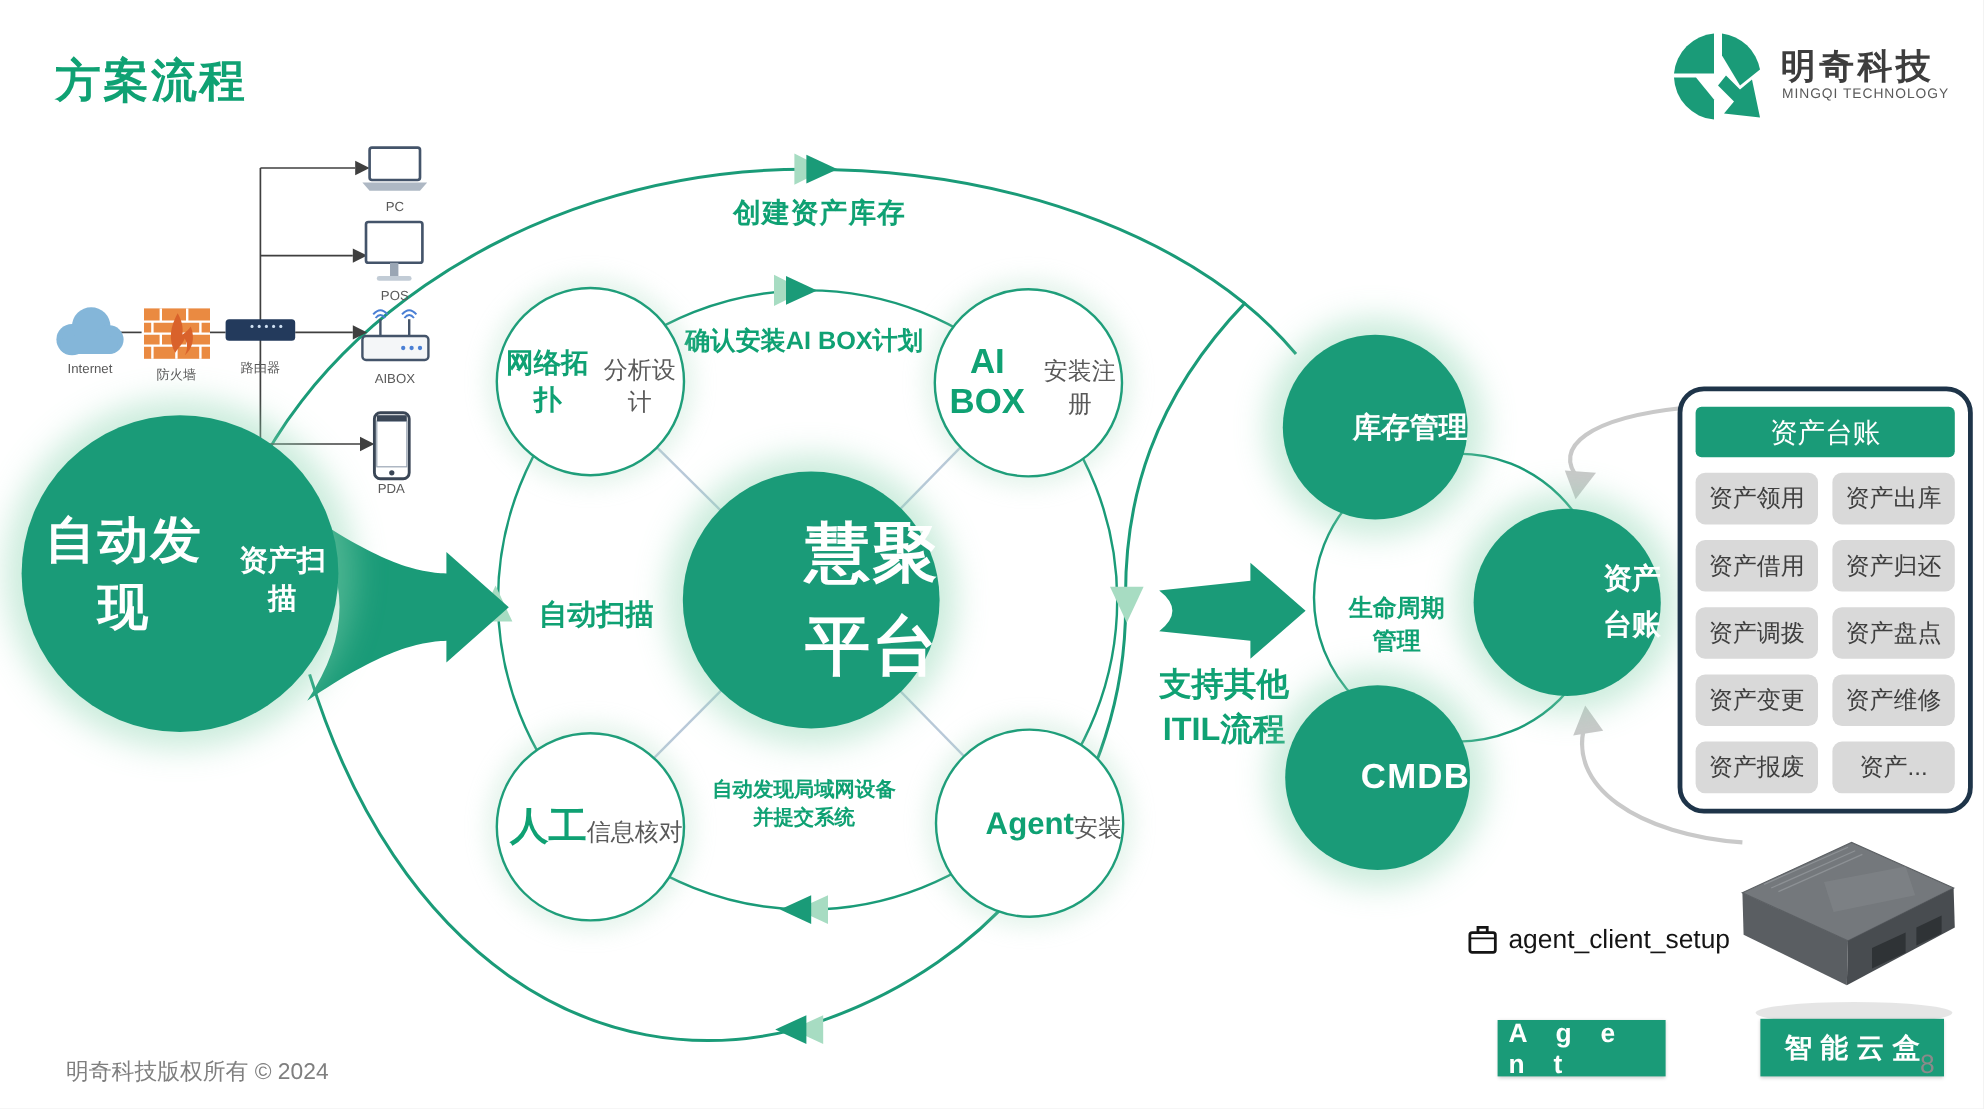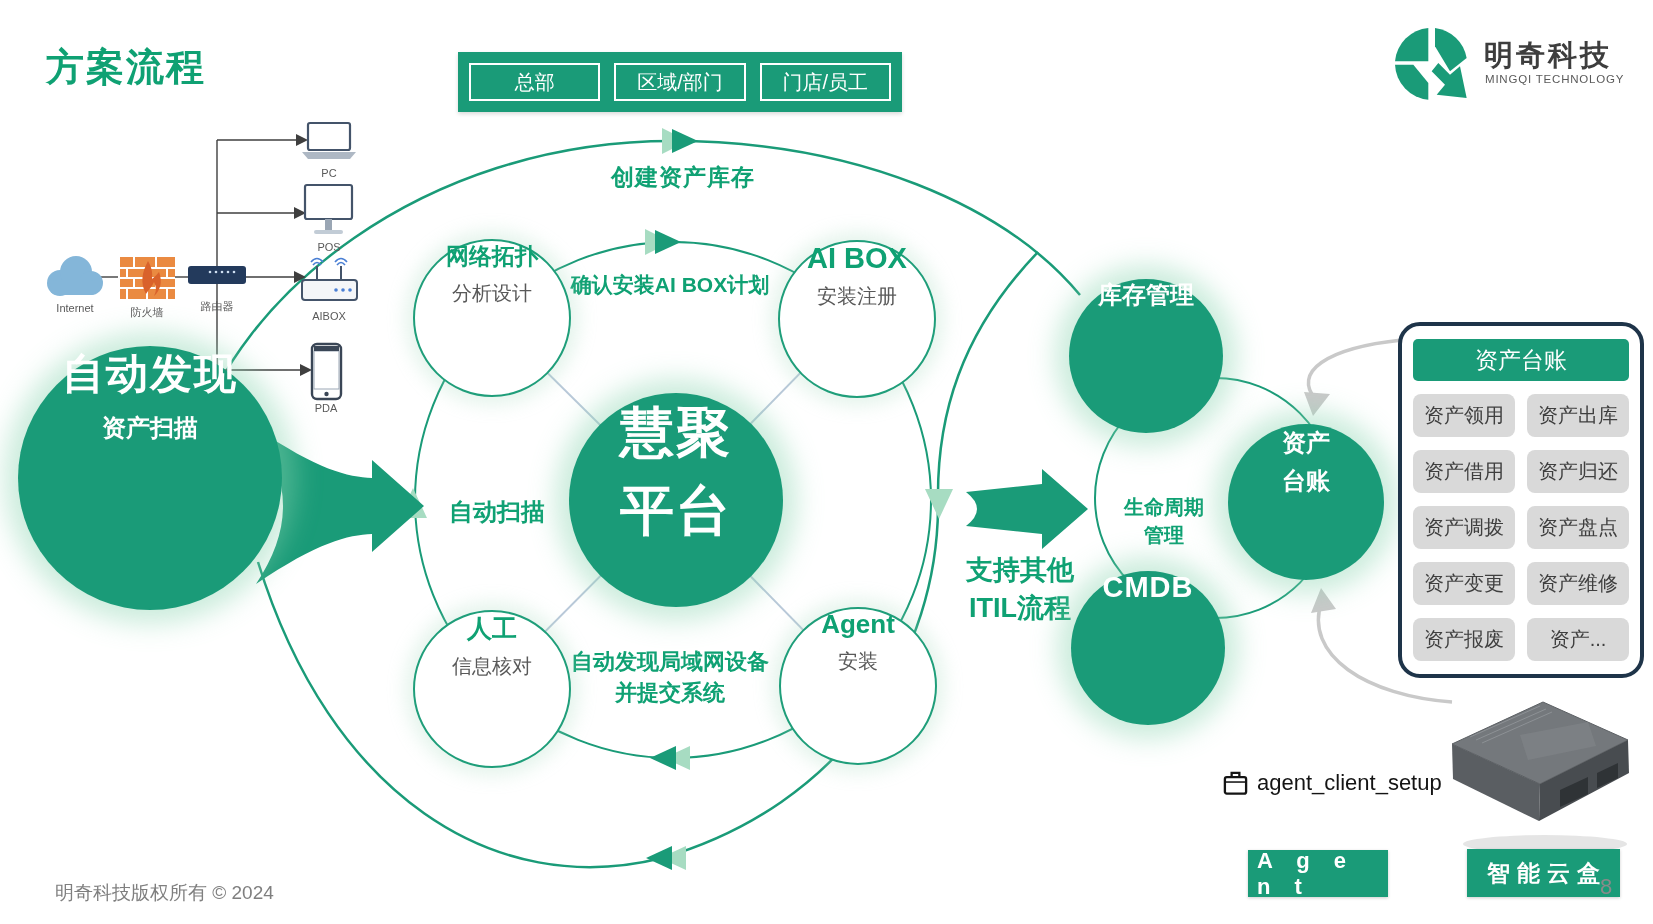--- a/index.html
+++ b/index.html
@@ -6,21 +6,21 @@
   .stage{position:relative;width:1653px;height:924px;background:#ffffff;overflow:hidden;margin:0 auto;}
   .abs{position:absolute;}
   svg.lines{position:absolute;left:0;top:0;z-index:1;}
   .lyr{z-index:2;}
   .page-title{left:46px;top:42px;font-size:38px;font-weight:800;color:#0fa173;letter-spacing:2px;}
   .logo-mark{left:1390px;top:22px;}
   .logo-name{left:1484px;top:36px;font-size:29px;font-weight:700;color:#3d3d3d;letter-spacing:3px;}
   .logo-sub{left:1485px;top:73px;font-size:11.5px;color:#5a5a5a;letter-spacing:0.8px;}
   .topbar{left:458px;top:52px;width:444px;height:60px;background:#1a9b78;display:flex;align-items:center;gap:14px;padding:0 11px;box-sizing:border-box;box-shadow:0 2px 4px rgba(0,0,0,.15);}
   .tb{flex:1;height:34px;border:2px solid #ffffff;color:#ffffff;font-size:20px;display:flex;align-items:center;justify-content:center;white-space:nowrap;}
-  .circle{position:absolute;border-radius:50%;display:flex;flex-direction:column;align-items:center;justify-content:flex-start;text-align:center;z-index:2;}
+  .circle{position:absolute;border-radius:50%;display:flex;flex-direction:row;align-items:center;justify-content:flex-end;text-align:center;z-index:2;}
   .green-circle{background:#1a9b78;color:#fff;box-shadow:0 0 26px 14px rgba(140,212,178,.45);}
   .white-circle{background:#ffffff;border:2px solid #1f9e7a;box-shadow:0 0 18px 8px rgba(160,215,188,.28);}
   .c-discover{left:18px;top:346px;width:264px;height:264px;}
   .c-discover .t1{font-size:42px;font-weight:800;letter-spacing:2px;}
   .c-discover .t2{font-size:24px;font-weight:700;margin-top:10px;}
   .c-platform{left:569px;top:393px;width:214px;height:214px;}
   .c-platform .t1{font-size:54px;font-weight:700;line-height:1.45;letter-spacing:2px;}
   .c-sat{width:154px;height:154px;}
   .c-sat .t1{font-size:23px;font-weight:800;color:#0fa173;}
   .c-sat .t2{font-size:20px;color:#595959;margin-top:8px;}
@@ -29,21 +29,21 @@
   .c-manual{left:413px;top:610px;}
   .c-agent{left:779px;top:607px;}
   .c-inventory{left:1069px;top:279px;width:154px;height:154px;font-size:24px;font-weight:800;}
   .c-cmdb{left:1071px;top:571px;width:154px;height:154px;font-size:29px;font-weight:800;letter-spacing:1px;}
   .c-ledger{left:1228px;top:424px;width:156px;height:156px;font-size:24px;font-weight:800;line-height:1.6;}
   .gnote{color:#0fa173;font-weight:800;text-align:center;z-index:2;}
   .n-top{left:573px;top:162px;width:220px;font-size:23px;letter-spacing:1px;}
   .n-bottom{left:566px;top:808px;width:220px;font-size:23px;letter-spacing:1px;}
   .n-scan{left:427px;top:496px;width:140px;font-size:24px;}
   .n-plan{left:538px;top:270px;width:264px;font-size:21px;line-height:1.42;}
-  .n-lan{left:538px;top:646px;width:264px;font-size:22px;line-height:1.42;}
+  .n-lan{left:538px;top:646px;width:264px;font-size:17px;line-height:1.42;}
   .n-itil{left:930px;top:551px;width:180px;font-size:27px;line-height:1.42;}
   .n-life{left:1108px;top:493px;width:112px;font-size:20px;line-height:1.4;}
   .panel{left:1398px;top:322px;width:246px;height:356px;background:#fff;border:4px solid #1e3449;border-radius:22px;box-sizing:border-box;padding:13px 11px;display:flex;flex-direction:column;z-index:2;}
   .panel-h{background:#1a9b78;color:#fff;font-size:23px;height:42px;border-radius:5px;display:flex;align-items:center;justify-content:center;margin-bottom:13px;flex:0 0 auto;}
   .panel-grid{display:grid;grid-template-columns:1fr 1fr;gap:13px 12px;flex:1;}
   .pbtn{background:#d9d9d9;border-radius:8px;color:#3f3f3f;font-size:20px;display:flex;align-items:center;justify-content:center;cursor:default;}
   .filelabel{left:1222px;top:768px;display:flex;align-items:center;gap:8px;z-index:2;}
   .filelabel .txt{font-size:22px;color:#141414;}
   .gbtn{background:#1a9b78;color:#ffffff;display:flex;align-items:center;justify-content:center;font-weight:800;z-index:2;box-shadow:0 1px 3px rgba(0,0,0,.2);}
   .btn-agent{left:1248px;top:850px;width:140px;height:47px;font-size:22px;letter-spacing:9px;padding-left:9px;box-sizing:border-box;}
@@ -212,25 +212,20 @@
     <g fill="#1a9b78">
       <path d="M46,6 A44,44 0 0 0 6,46 L46,46 Z"></path>
       <path d="M6,50 A44,44 0 0 0 46,92 L46,72 L28,50 Z"></path>
       <path d="M54,6 A44,44 0 0 1 92,42 L72,58 L54,28 Z"></path>
       <path d="M58,48 L72,62 L84,52 L92,90 L56,86 L66,74 L50,58 Z"></path>
     </g>
   </svg>
   <div class="abs logo-name lyr">明奇科技</div>
   <div class="abs logo-sub lyr">MINGQI TECHNOLOGY</div>
 
-  <div class="abs topbar lyr">
-    <div class="tb">总部</div>
-    <div class="tb">区域/部门</div>
-    <div class="tb">门店/员工</div>
-  </div>
 
   <div class="abs gnote n-top">创建资产库存</div>
   <div class="abs gnote n-scan">自动扫描</div>
   <div class="abs gnote n-plan">
     <div>确认安装AI BOX计划</div>
   </div>
   <div class="abs gnote n-lan">
     <div>自动发现局域网设备</div>
     <div>并提交系统</div>
   </div>
@@ -257,21 +252,21 @@
 
   <div class="circle white-circle c-sat c-topology">
     <div class="t1">网络拓扑</div>
     <div class="t2">分析设计</div>
   </div>
   <div class="circle white-circle c-sat c-aibox">
     <div class="t1" style="font-size:29px">AI BOX</div>
     <div class="t2">安装注册</div>
   </div>
   <div class="circle white-circle c-sat c-manual">
-    <div class="t1" style="font-size:25px">人工</div>
+    <div class="t1" style="font-size:32px">人工</div>
     <div class="t2">信息核对</div>
   </div>
   <div class="circle white-circle c-sat c-agent">
     <div class="t1" style="font-size:26px">Agent</div>
     <div class="t2">安装</div>
   </div>
 
   <div class="circle green-circle c-inventory">
     <div>库存管理</div>
   </div>

